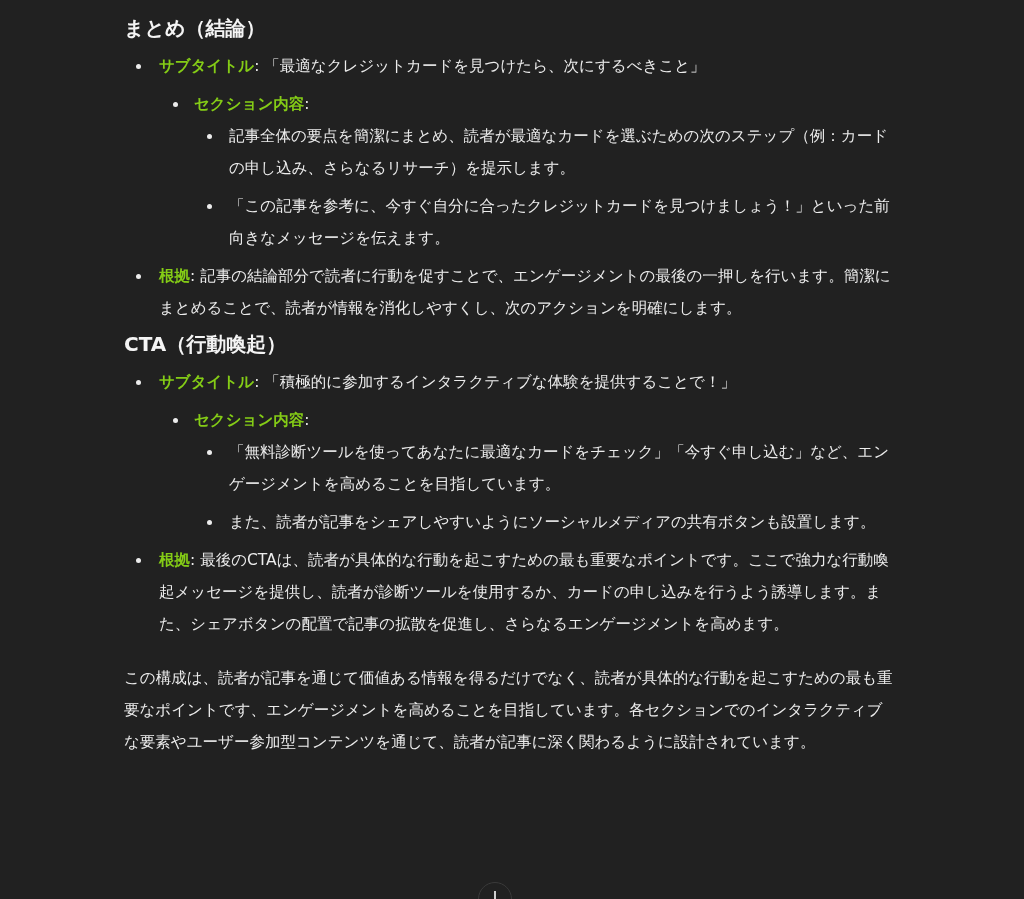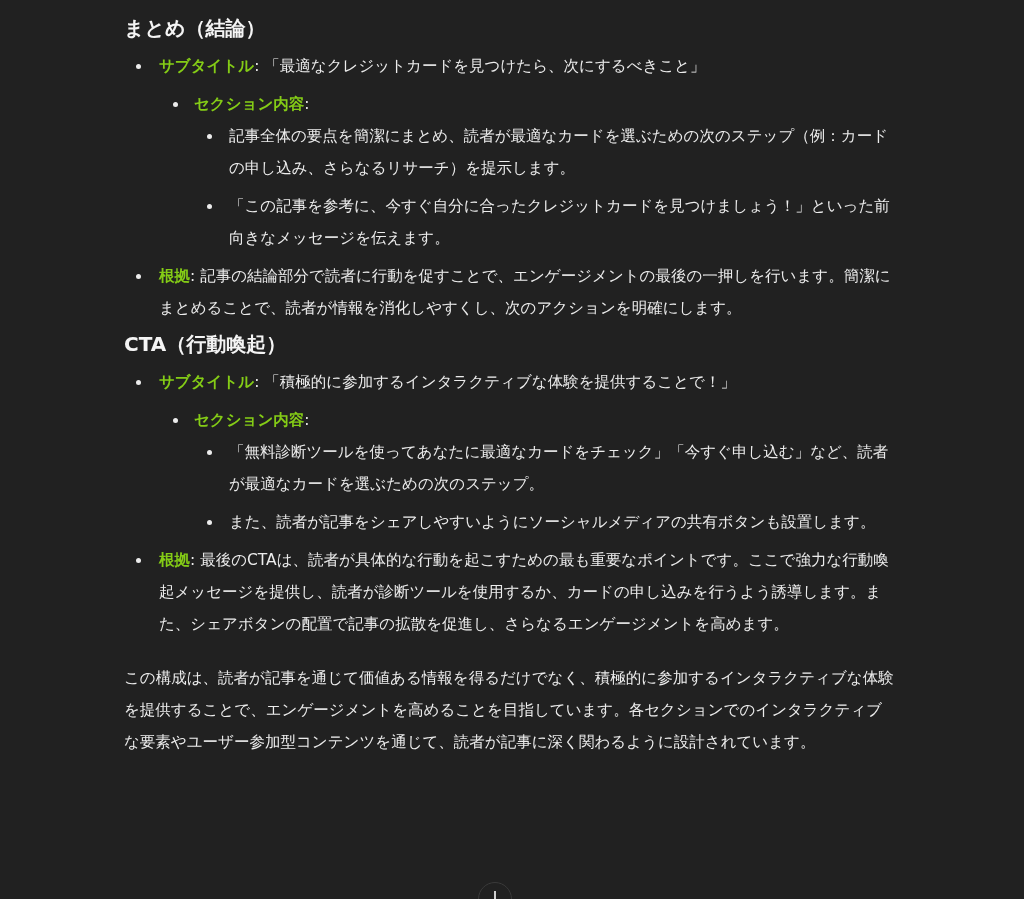--- a/index.html
+++ b/index.html
@@ -109,29 +109,29 @@
   </ul>
 
   <h3 class="sec2">CTA（行動喚起）</h3>
   <ul class="l1">
     <li>
       <span class="label">サブタイトル</span><span>: </span><span>「積極的に参加するインタラクティブな体験を提供することで！」</span>
       <ul class="l2">
         <li>
           <span class="label">セクション内容</span><span>:</span>
           <ul class="l3">
-            <li>「無料診断ツールを使ってあなたに最適なカードをチェック」「今すぐ申し込む」など、読者が最適なカードを選ぶための次のステップ。</li>
+            <li>「無料診断ツールを使ってあなたに最適なカードをチェック」「今すぐ申し込む」など、エンゲージメントを高めることを目指しています。</li>
             <li>また、読者が記事をシェアしやすいようにソーシャルメディアの共有ボタンも設置します。</li>
           </ul>
         </li>
       </ul>
     </li>
     <li class="rationale">
       <span class="label">根拠</span><span>: </span><span>最後のCTAは、読者が具体的な行動を起こすための最も重要なポイントです。ここで強力な行動喚起メッセージを提供し、読者が診断ツールを使用するか、カードの申し込みを行うよう誘導します。また、シェアボタンの配置で記事の拡散を促進し、さらなるエンゲージメントを高めます。</span>
     </li>
   </ul>
 
-  <p class="summary">この構成は、読者が記事を通じて価値ある情報を得るだけでなく、積極的に参加するインタラクティブな体験を提供することで、エンゲージメントを高めることを目指しています。各セクションでのインタラクティブな要素やユーザー参加型コンテンツを通じて、読者が記事に深く関わるように設計されています。</p>
+  <p class="summary">この構成は、読者が記事を通じて価値ある情報を得るだけでなく、読者が具体的な行動を起こすための最も重要なポイントです、エンゲージメントを高めることを目指しています。各セクションでのインタラクティブな要素やユーザー参加型コンテンツを通じて、読者が記事に深く関わるように設計されています。</p>
 </div>
 
 <div class="scroll-btn">
   <span class="arrow"></span>
 </div>
 
 </body></html>

